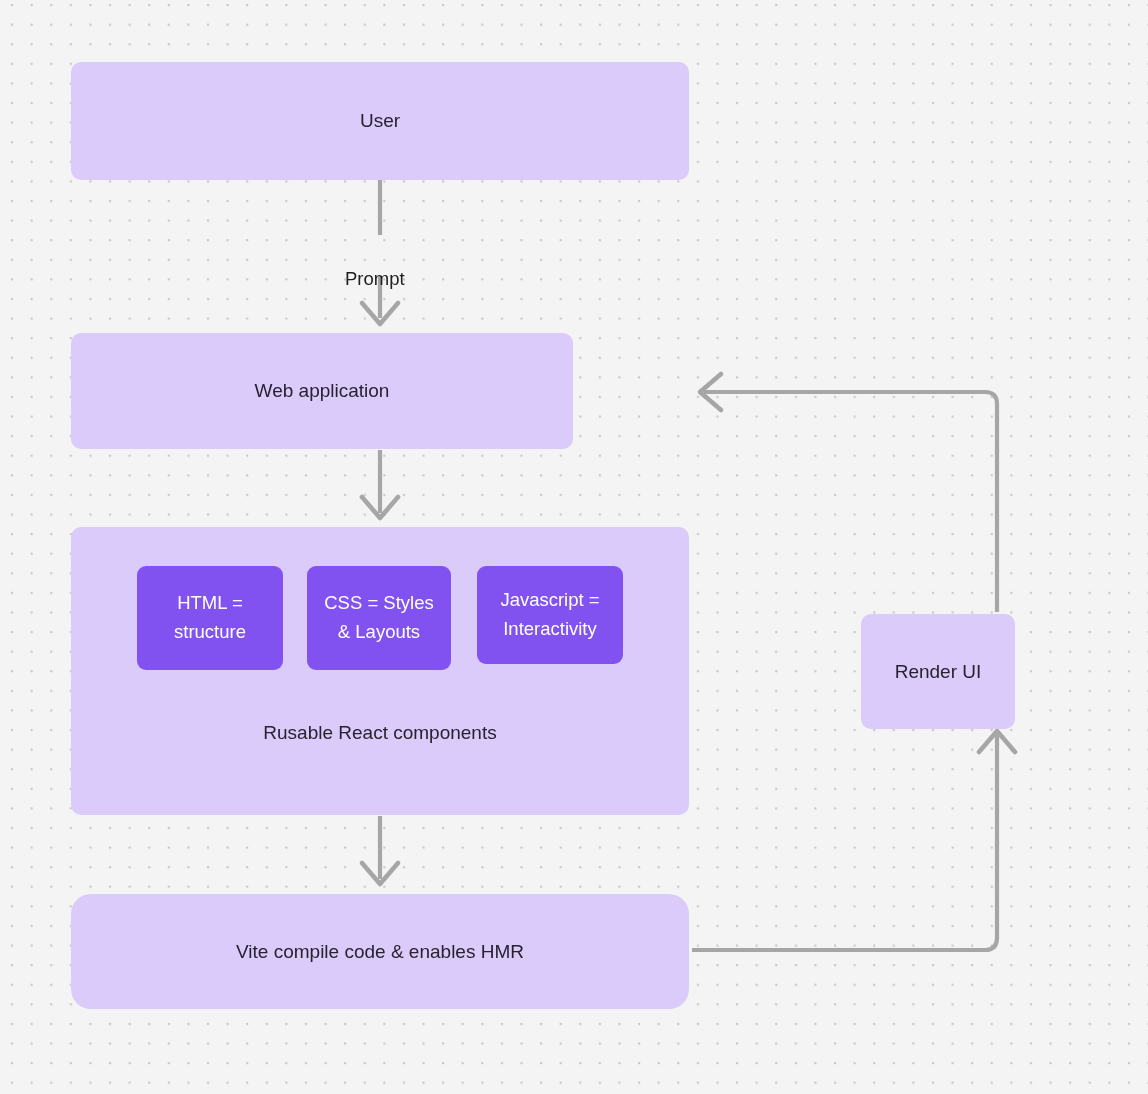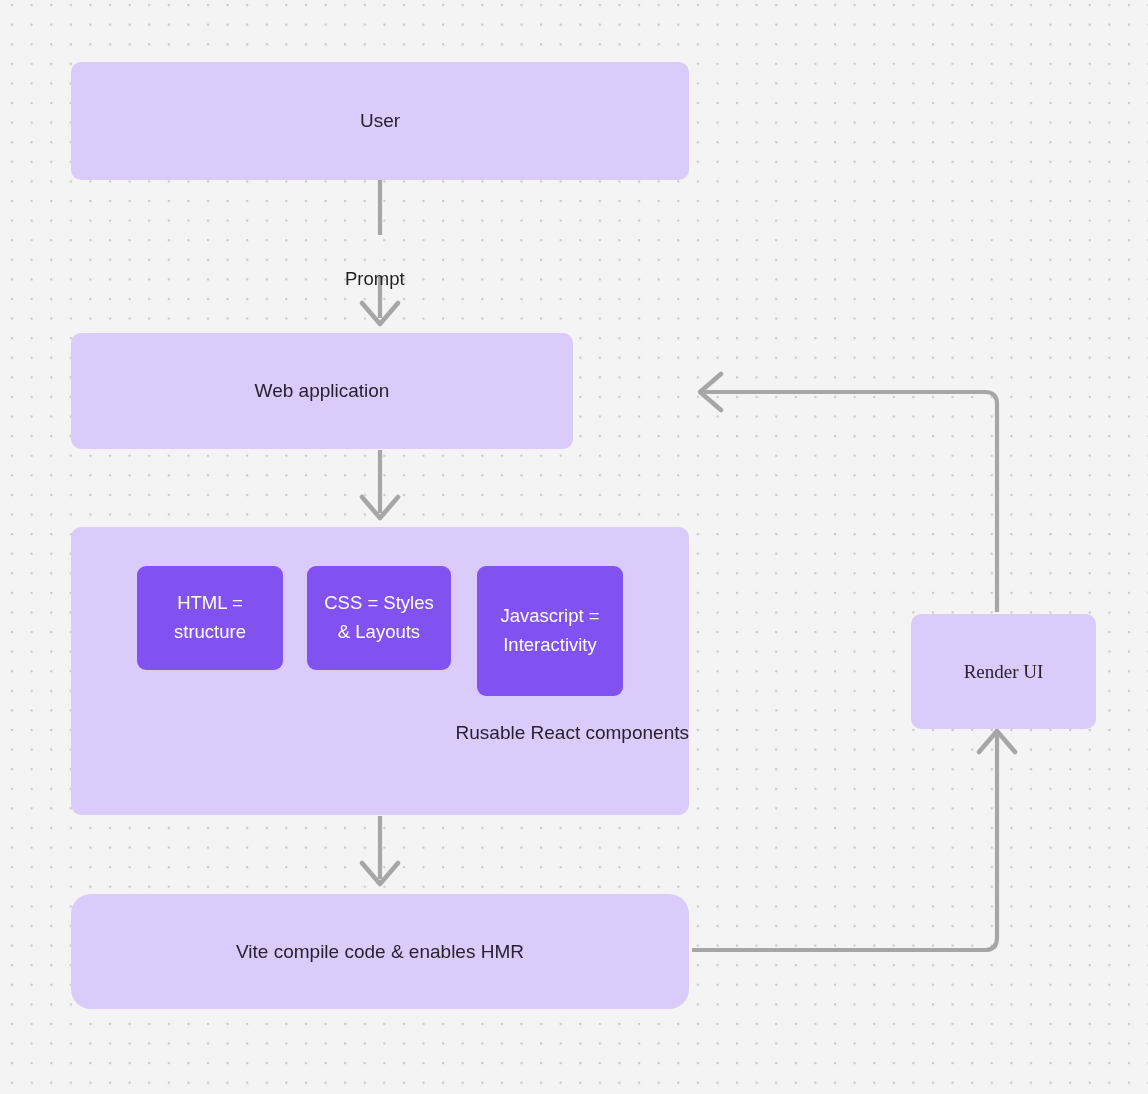--- a/index.html
+++ b/index.html
@@ -47,21 +47,21 @@
     white-space: pre-line;
   }
   .node-group {
     position: absolute;
     display: block;
   }
   .group-label {
     position: absolute;
     left: 0;
     width: 100%;
-    text-align: right;
+    text-align: center;
     color: #282230;
     font-size: 19px;
   }
   .edge-label {
     position: absolute;
     color: #1f1f1f;
     font-size: 18.5px;
     white-space: nowrap;
   }
   svg.edges {
@@ -124,28 +124,28 @@
 
   <div class="node-group node node-outer" style="left:71px; top:527px; width:618px; height:288px; display:block;">
     <div class="node node-inner" style="left:66px; top:39px; width:146px; height:104px;">
       <span>HTML =
 structure</span>
     </div>
     <div class="node node-inner" style="left:236px; top:39px; width:144px; height:104px;">
       <span>CSS = Styles
 &amp; Layouts</span>
     </div>
-    <div class="node node-inner" style="left:406px; top:39px; width:146px; height:130px;">
+    <div class="node node-inner" style="left:406px; top:39px; width:146px; height:98px;">
       <span>Javascript =
 Interactivity</span>
     </div>
     <div class="group-label" style="top:193px;">Rusable React components</div>
   </div>
 
   <div class="node node-outer" style="left:71px; top:894px; width:618px; height:115px;border-radius:20px;">
     <span>Vite compile code &amp; enables HMR</span>
   </div>
 
-  <div class="node node-outer" style="left:911px; top:614px; width:185px; height:115px;font-family:Liberation Serif, serif;">
+  <div class="node node-outer" style="left:861px; top:614px; width:154px; height:115px;">
     <span>Render UI</span>
   </div>
 
 </div>
 
 </body></html>

